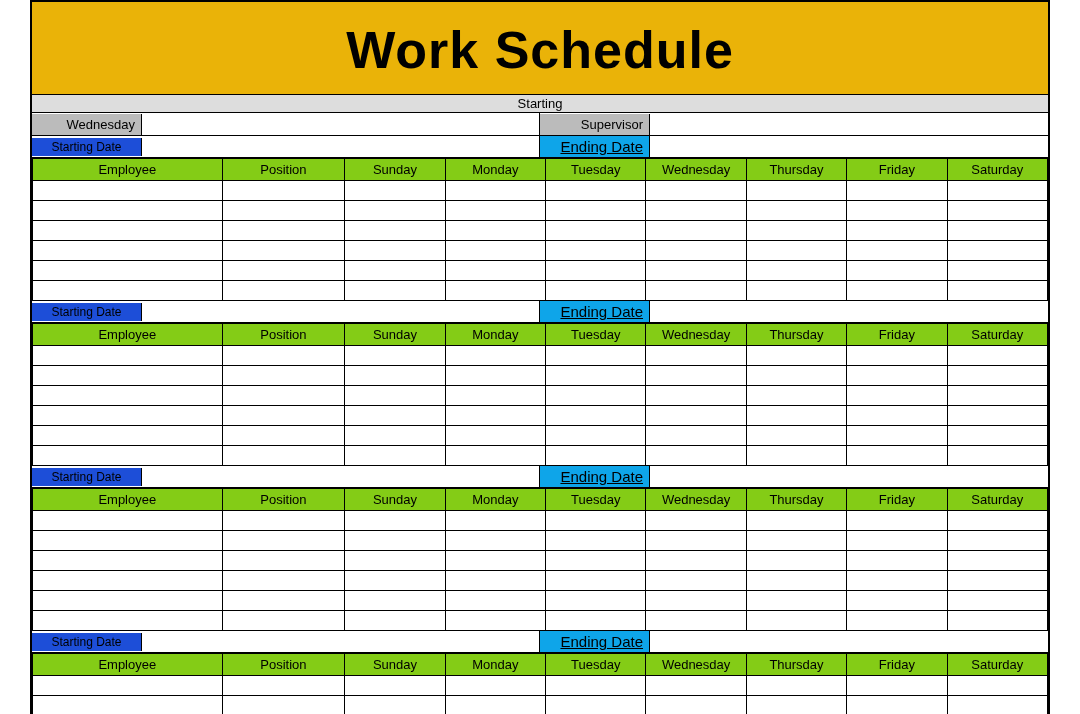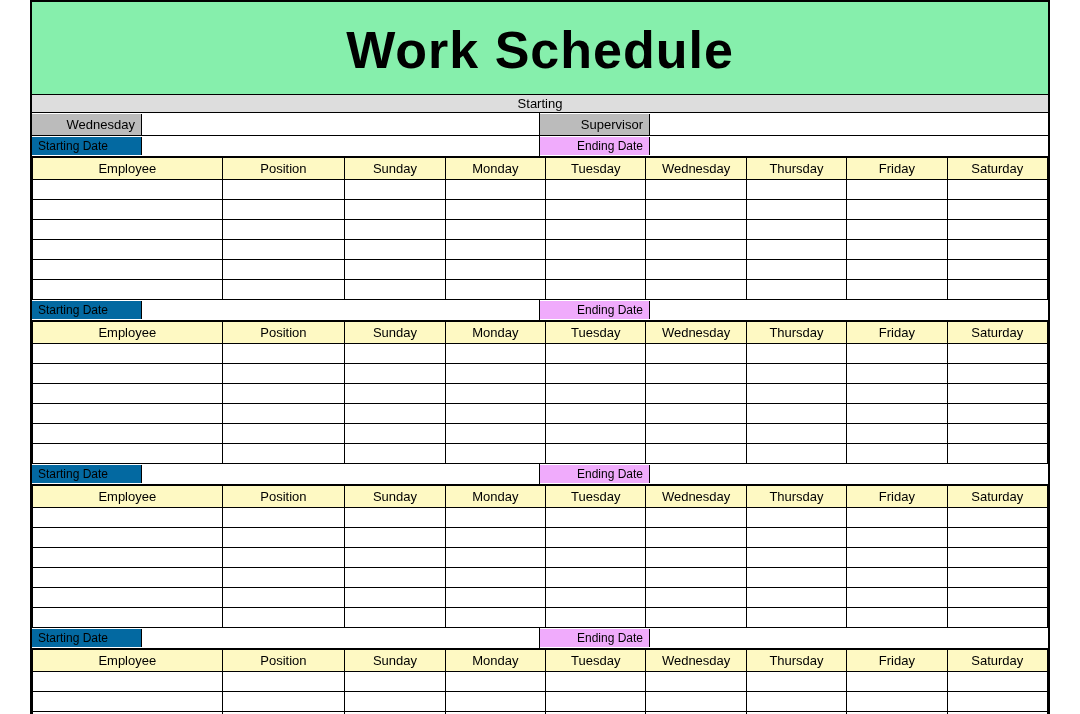--- a/index.html
+++ b/index.html
@@ -11,21 +11,21 @@
       min-height: 714px;
       width: 1080px;
       font-family: Arial, sans-serif;
     }
     .outer-container {
       width: 1020px;
       border: 2px solid #000;
       background: #fff;
     }
     .title-row {
-      background: #86efac;
+      background: #eab308;
       text-align: center;
       padding: 18px 0 14px 0;
     }
     .title-text {
       font-size: 52px;
       font-weight: bold;
       color: #000;
       letter-spacing: 1px;
     }
     .schedule-label-row {
@@ -83,65 +83,66 @@
       display: flex;
       border-bottom: 1px solid #000;
     }
     .start-cell {
       flex: 0 0 50%;
       display: flex;
       align-items: center;
       border-right: 1px solid #000;
     }
     .start-label {
-      background: #0369a1;
+      background: #1d4ed8;
       font-size: 12px;
       padding: 2px 6px;
-      text-align: left;
+      text-align: center;
       min-width: 110px;
       border-right: 1px solid #000;
     }
     .start-value {
       flex: 1;
       font-size: 12px;
       padding: 2px 6px;
       min-height: 20px;
     }
     .end-cell {
       flex: 0 0 50%;
       display: flex;
       align-items: center;
     }
     .end-label {
-      background: #f0abfc;
-      font-size: 12px;
+      background: #0ea5e9;
+      font-size: 15px;
       padding: 2px 6px;
       text-align: right;
       min-width: 110px;
       border-right: 1px solid #000;
+      text-decoration: underline;
     }
     .end-value {
       flex: 1;
       font-size: 12px;
       padding: 2px 6px;
       min-height: 20px;
     }
     
     .schedule-table {
       width: 100%;
       border-collapse: collapse;
     }
     .schedule-table th, .schedule-table td {
       border: 1px solid #000;
       font-size: 13px;
       padding: 2px 4px;
       height: 22px;
     }
     .schedule-table th {
-      background: #fef9c3;
+      background: #84cc16;
       text-align: center;
       font-weight: normal;
     }
     .col-employee { width: 17%; }
     .col-position { width: 11%; }
     .col-day { width: 9%; text-align: center; }
     .empty-row td {
       height: 20px;
     }
   </style>

